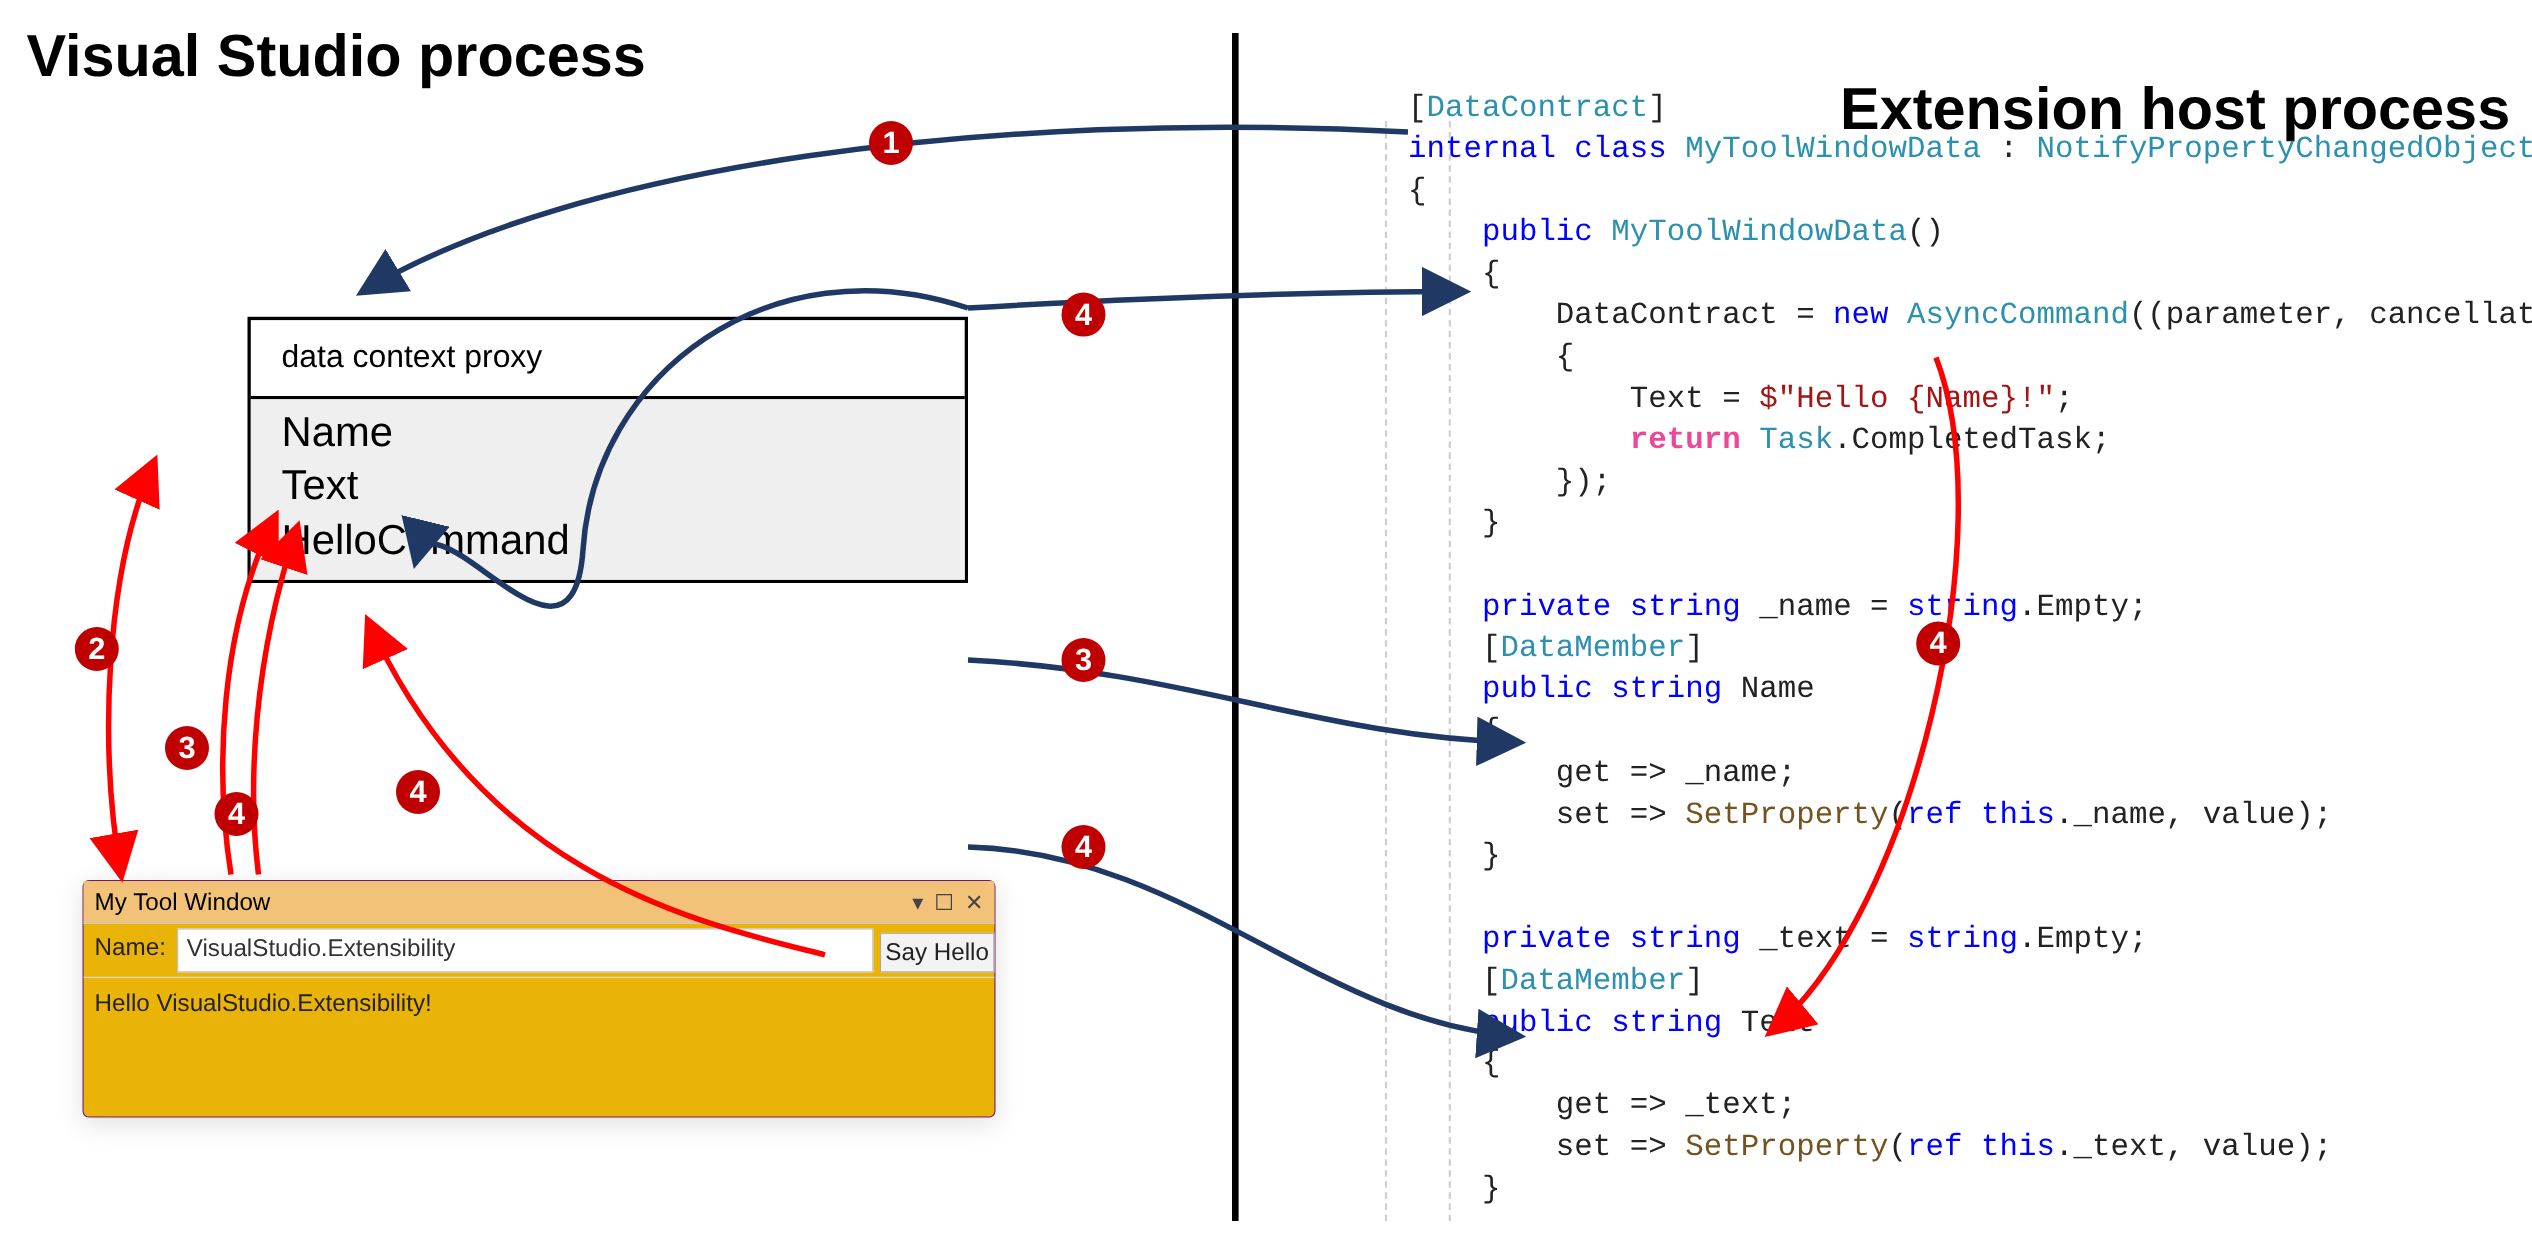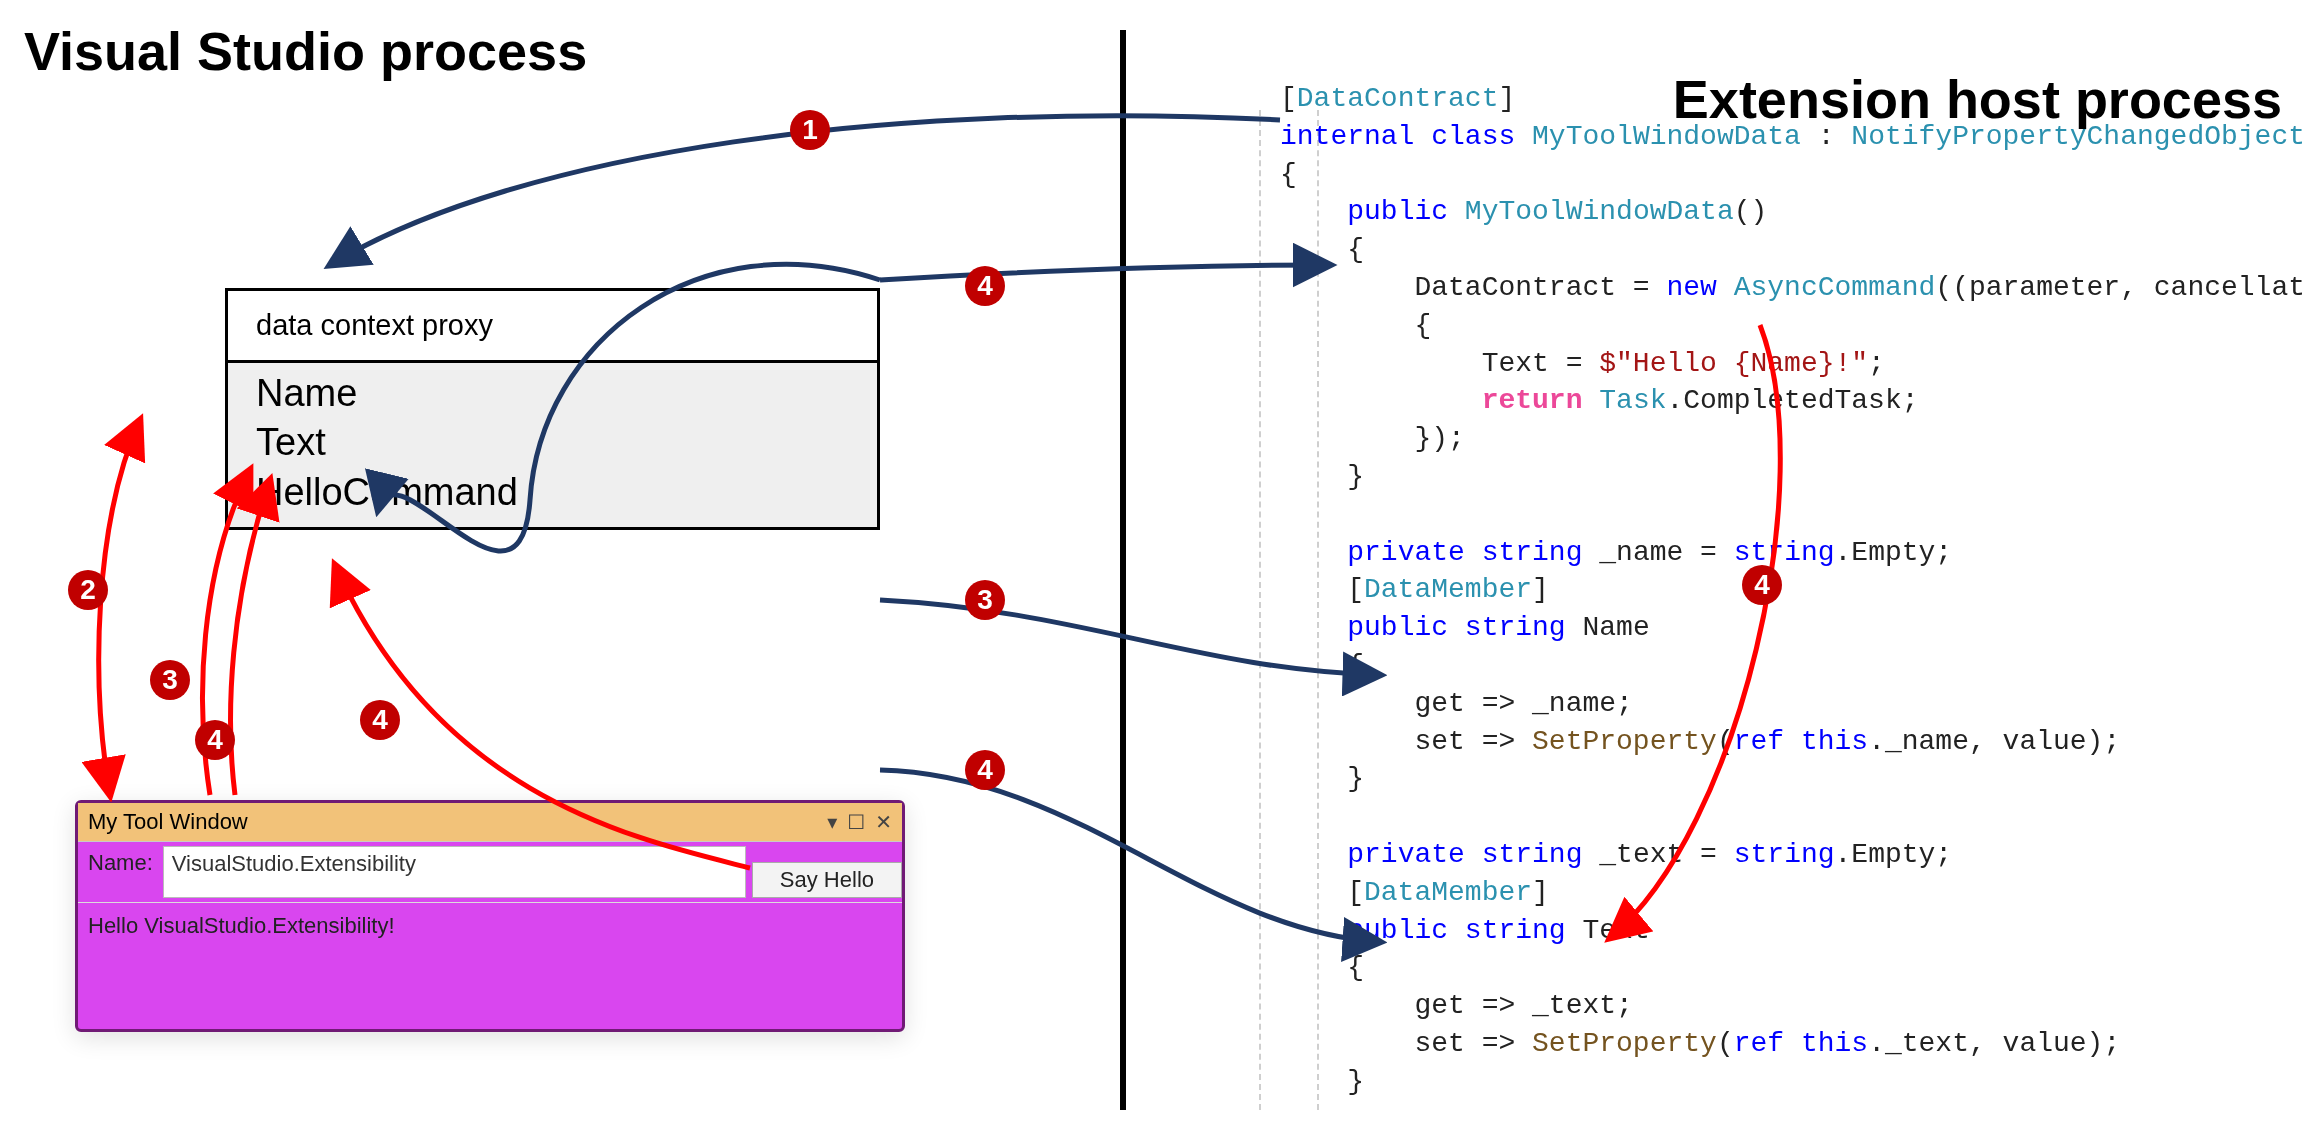--- a/index.html
+++ b/index.html
@@ -51,24 +51,24 @@
     padding: 6px 28px 10px 28px;
     font-size: 38px;
     line-height: 1.3;
   }
 
   .tool-window {
     position: absolute;
     left: 75px;
     top: 800px;
     width: 830px;
-    border: 3px solid #701a75;
+    border: 1px solid #701a75;
     border-radius: 6px;
     box-shadow: 0 6px 24px rgba(0,0,0,.12);
-    background: #d946ef;
+    background: #eab308;
     font-size: 22px;
   }
   .tool-window .titlebar {
     background: #f2c279;
     border-bottom: 1px solid #c9c9c9;
     padding: 6px 10px;
     display: flex;
     align-items: center;
   }
   .tool-window .titlebar .spacer { flex: 1; }
@@ -86,22 +86,22 @@
     flex: 1;
     border: 1px solid #bbb;
     background: #fff;
     margin: 4px 0;
     padding: 4px 8px;
     color: #333;
   }
   .tool-window .row .btn {
     border: 1px solid #aaa;
     background: #f3f3f3;
-    margin: 20px 0 4px 6px;
-    padding: 4px 27px;
+    margin: 8px 0 4px 6px;
+    padding: 4px 4px;
     color: #222;
   }
   .tool-window .out {
     padding: 10px 10px 90px 10px;
     color: #222;
   }
 
   .code {
     position: absolute;
     left: 1280px;

